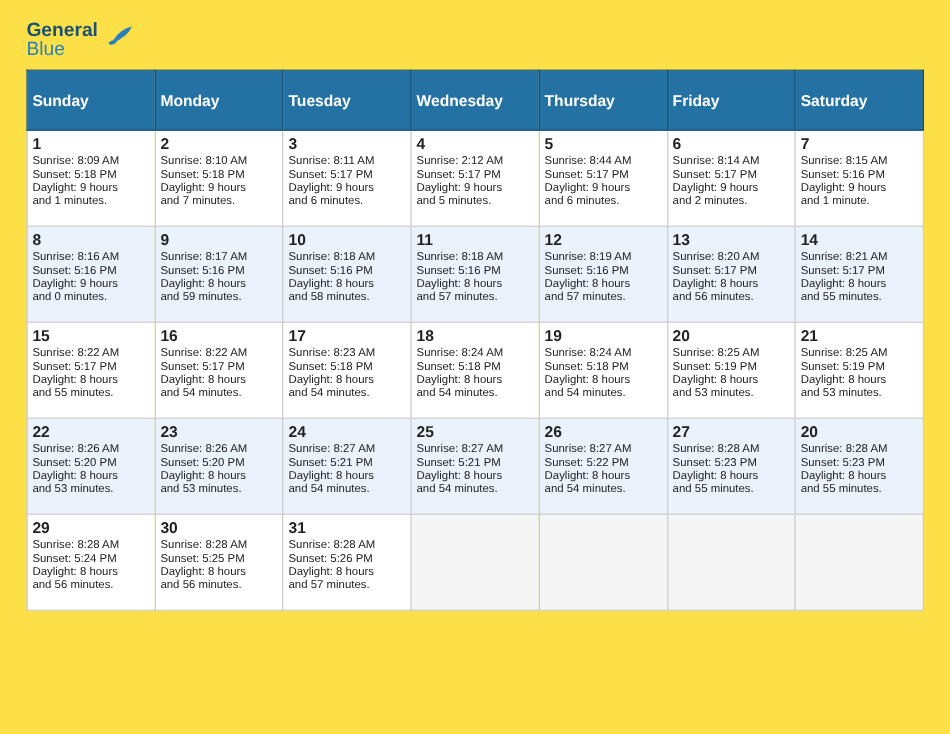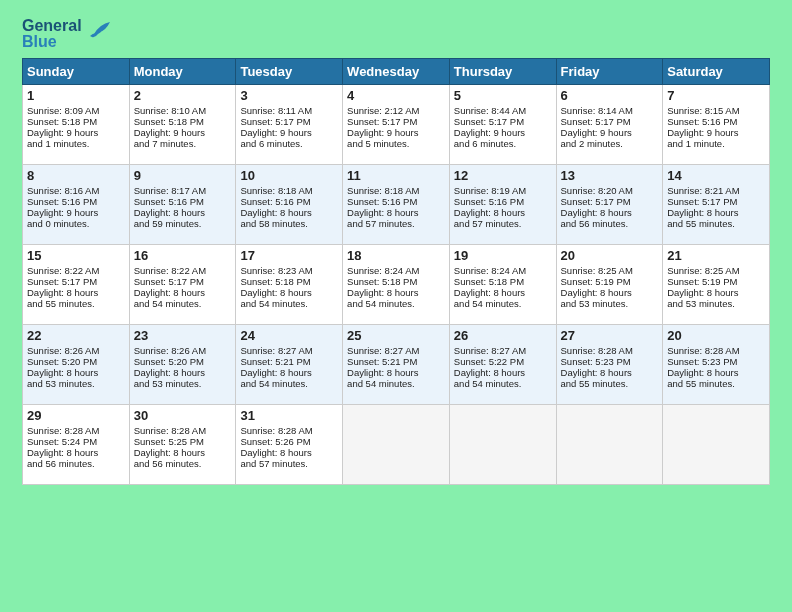--- a/index.html
+++ b/index.html
@@ -7,21 +7,21 @@
       font-family: Arial, sans-serif;
       background: #fff;
       width: 792px;
       height: 612px;
       overflow: hidden;
     }
     .page {
       width: 792px;
       min-height: 612px;
       padding: 18px 22px 10px 22px;
-      background: #86efac;
+      background: #fde047;
     }
     .header-row {
       display: flex;
       justify-content: space-between;
       align-items: flex-start;
       margin-bottom: 8px;
     }
     .logo {
       display: flex;
       flex-direction: column;
@@ -44,21 +44,21 @@
     table {
       width: 100%;
       border-collapse: collapse;
       table-layout: fixed;
     }
     thead th {
       background: #2471a3;
       color: #fff;
       font-size: 13px;
       font-weight: bold;
-      padding: 5px 4px;
+      padding: 17px 4px;
       text-align: left;
       border: 1px solid #1a5276;
     }
     tbody td {
       vertical-align: top;
       border: 1px solid #ccc;
       padding: 3px 4px 4px 4px;
       font-size: 9.5px;
       color: #222;
       height: 80px;
@@ -80,21 +80,21 @@
   </style>
 </head>
 <body>
 
 <div class="page">
   <div class="header-row">
     <div class="logo">
   <div style="display:flex;align-items:center;gap:0px;">
     <div style="position:relative;">
       <div style="font-size:16px;font-weight:bold;color:#1a5276;line-height:1;">General</div>
-      <div style="font-size:16px;font-weight:bold;color:#2980b9;line-height:1;">Blue</div>
+      <div style="font-size:16px;font-weight:normal;color:#2980b9;line-height:1;">Blue</div>
     </div>
     <svg width="28" height="28" viewBox="0 0 28 28" style="margin-left:2px;margin-top:-8px;">
       <path d="M10 18 Q16 8 26 6 Q22 14 16 16 Q20 12 22 10 Q18 16 14 18Z" fill="#2980b9"></path>
       <path d="M6 20 Q10 16 14 18 Q11 22 8 21Z" fill="#2980b9"></path>
     </svg>
   </div>
 </div>
     <div class="title-block">
       <div class="cal-title"></div>
       <div class="cal-subtitle"></div>

